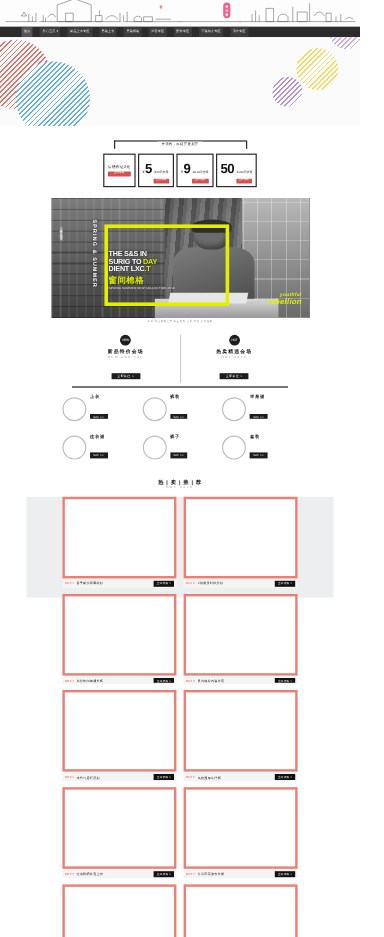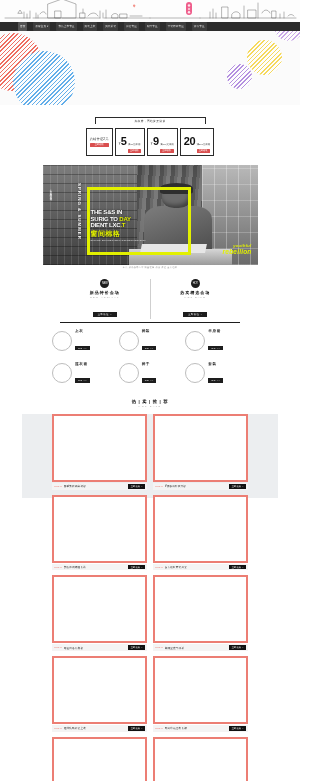--- a/index.html
+++ b/index.html
@@ -491,21 +491,21 @@
             <span class="cond">满199元使用</span>
             <span class="coupon-btn">立即领取</span>
           </span>
         </div>
       </div>
     </div>
 
     <div class="coupon">
       <div class="coupon-inner">
         <div class="coupon-amount">
-          <span class="amt">20</span>
+          <span class="amt">50</span>
           <span class="coupon-right">
             <span class="cond">满299元使用</span>
             <span class="coupon-btn">立即领取</span>
           </span>
         </div>
       </div>
     </div>
 
   </div>
 </section>

